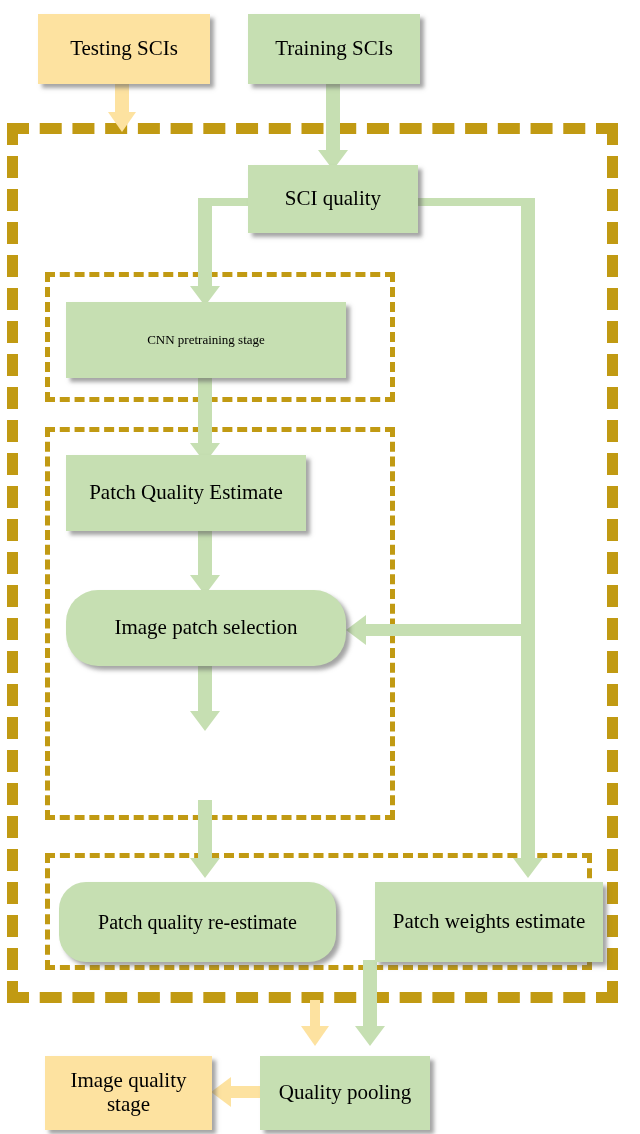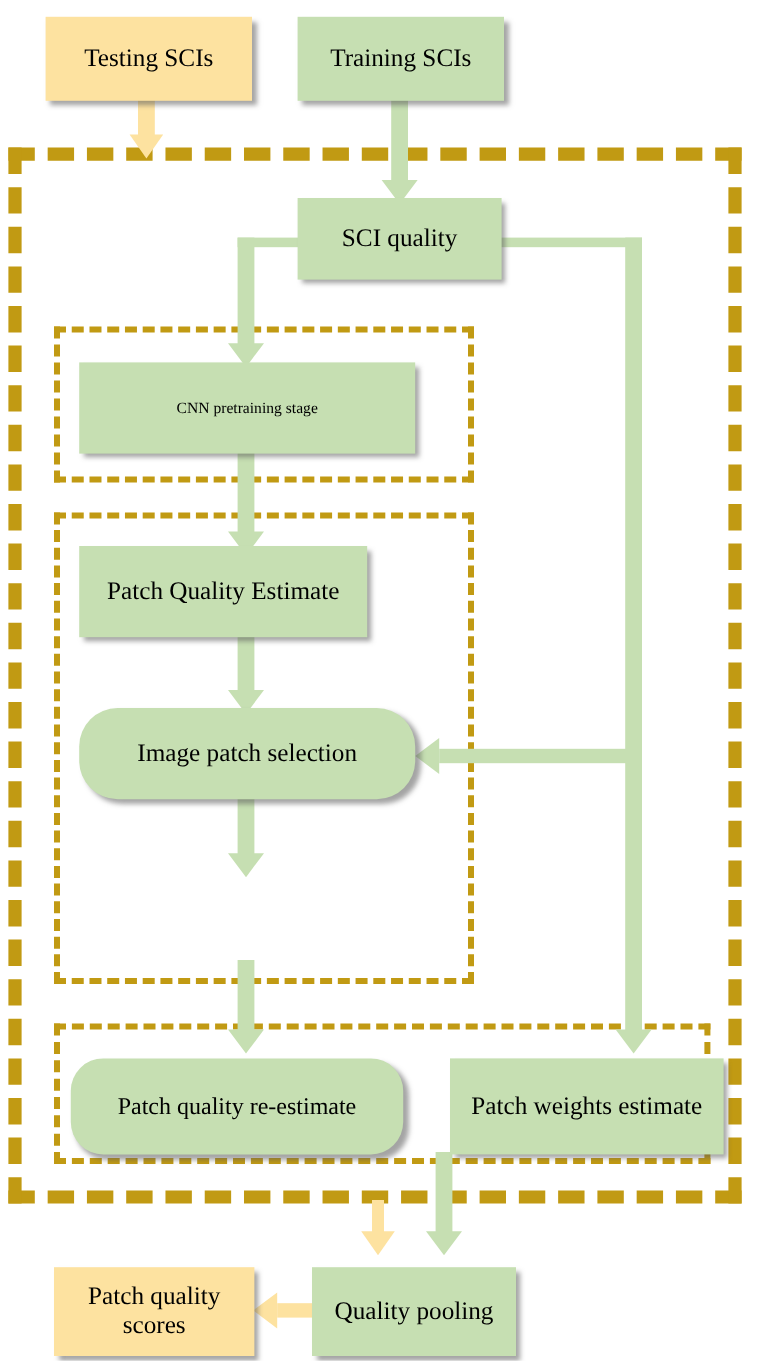--- a/index.html
+++ b/index.html
@@ -174,16 +174,16 @@
 
   <div class="box box-green" style="left:347px; top:882px; width:228px; height:80px; font-size:21px;margin-left:28px;">
     <span class="lbl">Patch weights estimate</span>
   </div>
 
   <div class="box box-green" style="left:260px; top:1056px; width:170px; height:74px; font-size:21px;">
     <span class="lbl">Quality pooling</span>
   </div>
 
   <div class="box box-yellow" style="left:45px; top:1056px; width:167px; height:74px; font-size:21px;">
-    <span class="lbl">Patch quality scores</span>
+    <span class="lbl">Image quality stage</span>
   </div>
 
 </div>
 
 </body></html>

